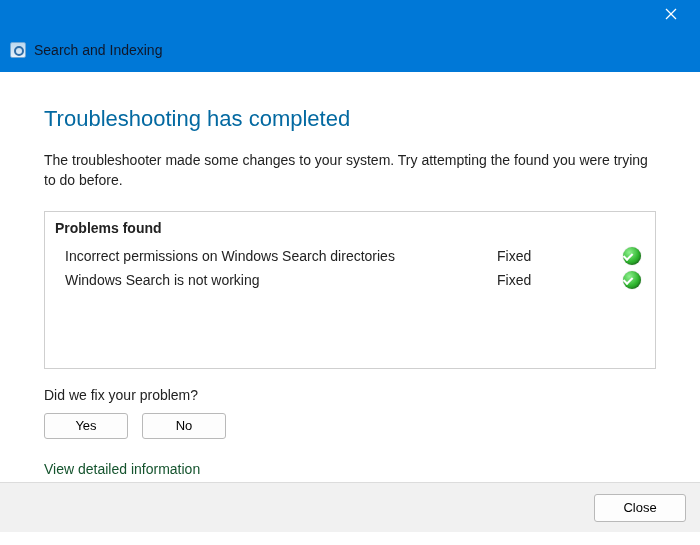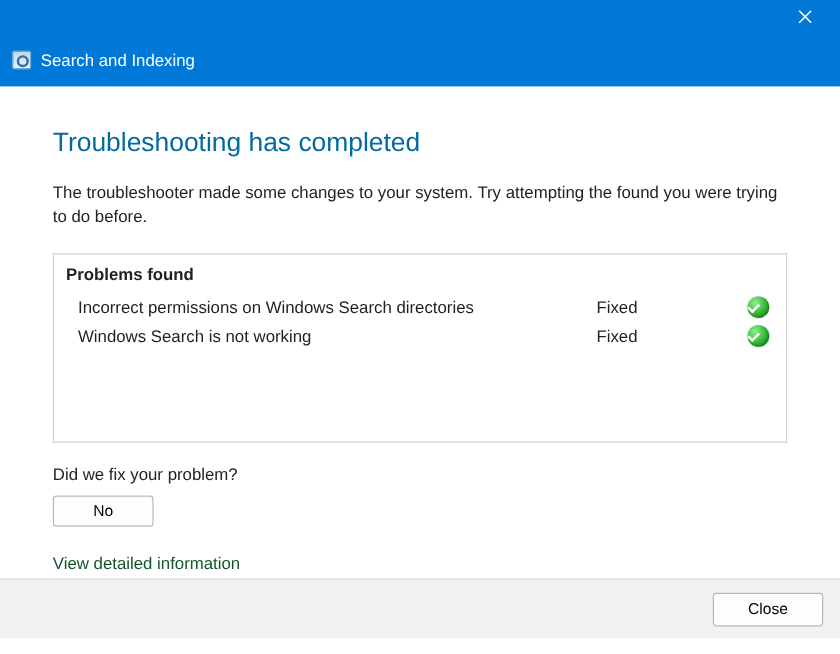--- a/index.html
+++ b/index.html
@@ -50,21 +50,21 @@
     position: relative;
   }
   .titlebar .app-icon::after{
     content:"";
     position:absolute;
     top:3px; left:3px;
     width:6px; height:6px;
     border:2px solid #2f6ea8;
     border-radius:50%;
   }
-  .titlebar .app-title { font-size: 14px; color:#ffffff; }
+  .titlebar .app-title { font-size: 14px; color:#0f172a; }
 
   
   .content {
     padding: 34px 44px 0 44px;
   }
   .heading {
     color: #0369a1;
     font-size: 22px;
     font-weight: 400;
     margin: 0 0 18px 0;
@@ -202,20 +202,21 @@
       <span class="problem-desc">Windows Search is not working</span>
       <span class="problem-status">Fixed</span>
       <span class="problem-icon">
         <span class="check-icon"></span>
       </span>
     </div>
   </div>
 
   <div class="fb-question">Did we fix your problem?</div>
   <div class="fb-buttons">
+    <button class="win-btn">Yes</button>
     <button class="win-btn">No</button>
   </div>
 
   <span class="link">View detailed information</span>
 
 </div>
 
 <div class="footer">
   <button class="win-btn">Close</button>
 </div>

